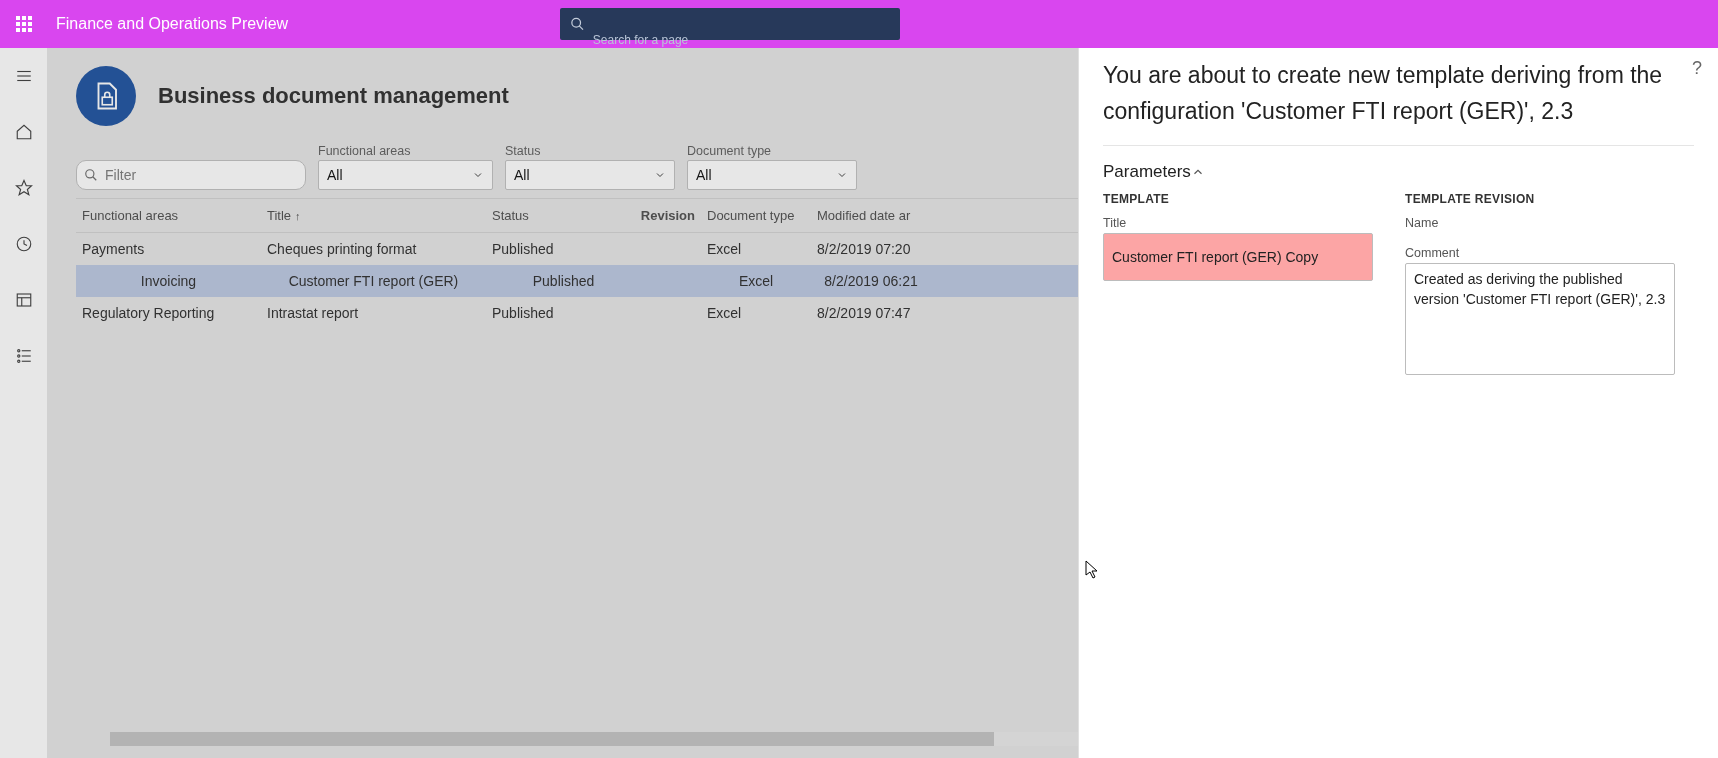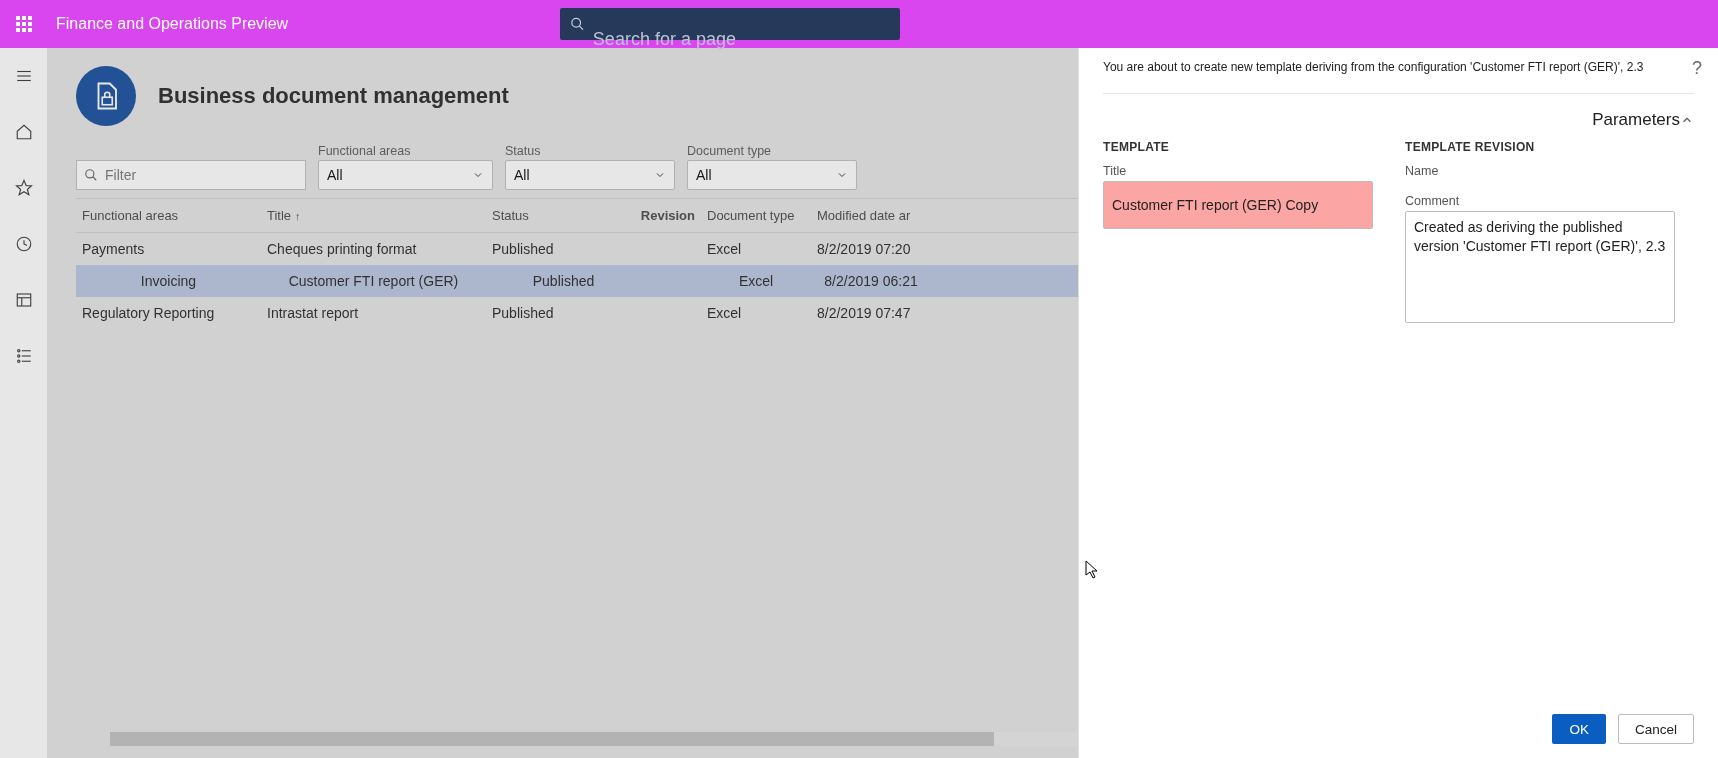--- a/index.html
+++ b/index.html
@@ -7,21 +7,21 @@
   body { display: flex; flex-direction: column; background: #fff; }
 
   
   .topbar { height: 48px; background: #d946ef; display: flex; align-items: center; color: #fff; position: relative; z-index: 5; }
   .waffle { width: 48px; height: 48px; display: flex; align-items: center; justify-content: center; cursor: pointer; }
   .waffle svg { width: 16px; height: 16px; fill: #fff; }
   .app-title { font-size: 16px; color: #fff; padding-left: 8px; }
   .search-wrap { position: absolute; left: 560px; }
   .search-box { width: 340px; height: 32px; background: #27395a; border-radius: 2px; display: flex; align-items: center; padding: 0 10px; }
   .search-box svg { width: 16px; height: 16px; stroke: #c4cddb; fill: none; stroke-width: 2; margin-right: 8px; }
-  .search-box input { background: transparent; border: none; outline: none; color: #dfe6f0; font-size: 18px; width: 100%; margin-top: 31px; }
+  .search-box input { background: transparent; border: none; outline: none; color: #dfe6f0; font-size: 12px; width: 100%; margin-top: 31px; }
   .search-box input::placeholder { color: #b8c4d6; }
 
   
   .main { flex: 1; display: flex; min-height: 0; position: relative; }
 
   
   .rail { width: 48px; background: #fff; border-right: 1px solid #e5e5e5; display: flex; flex-direction: column; align-items: center; padding-top: 12px; gap: 24px; z-index: 3; }
   .rail-btn { width: 36px; height: 32px; display: flex; align-items: center; justify-content: center; cursor: pointer; color: #333; }
   .rail-btn svg { width: 18px; height: 18px; stroke: #333; fill: none; stroke-width: 1.5; }
 
@@ -29,21 +29,21 @@
   .content { flex: 1; background: #e5e5e5; position: relative; padding: 18px 0 0 28px; min-width: 0; }
   .page-header { display: flex; align-items: center; gap: 22px; margin-bottom: 18px; }
   .page-icon { width: 60px; height: 60px; border-radius: 50%; background: #11499c; display: flex; align-items: center; justify-content: center; }
   .page-icon svg { width: 30px; height: 30px; fill: #fff; stroke: #fff; }
   .page-title { font-size: 22px; font-weight: 600; color: #222; }
 
   .grid-wrap { background: transparent; }
   .filters-row { display: flex; gap: 12px; align-items: flex-end; padding: 0 0 4px 0; }
   .filter-input-wrap { position: relative; width: 230px; }
   .filter-input-wrap svg { position: absolute; left: 8px; top: 50%; transform: translateY(-50%); width: 14px; height: 14px; stroke: #666; fill: none; stroke-width: 2; }
-  .filter-input { width: 100%; height: 30px; border: 1px solid #bdbdbd; border-radius: 0; padding: 0 8px 0 28px; font-size: 14px; background: #fff; }
+  .filter-input { width: 100%; height: 30px; border: 1px solid #bdbdbd; border-radius: 10px; padding: 0 8px 0 28px; font-size: 14px; background: #fff; }
   .filter-group { display: flex; flex-direction: column; gap: 2px; }
   .filter-label { font-size: 12.5px; color: #555; }
   .select { width: 175px; height: 30px; border: 1px solid #bdbdbd; border-radius: 2px; background: #fff; font-size: 14px; padding: 0 8px; display: flex; align-items: center; justify-content: space-between; cursor: pointer; }
   .select svg { width: 12px; height: 12px; stroke: #333; fill: none; stroke-width: 2; }
 
   .table { margin-top: 4px; border-top: 1px solid #d0d0d0; }
   .thead, .trow { display: grid; grid-template-columns: 185px 225px 155px 60px 110px 120px; align-items: center; }
   .thead { height: 34px; border-bottom: 1px solid #d0d0d0; font-size: 13px; color: #444; }
   .thead .th { padding: 0 6px; display: flex; align-items: center; gap: 4px; cursor: pointer; }
   .thead .th.right { justify-content: flex-end; font-weight: bold; }
@@ -56,23 +56,23 @@
   .hscroll { position: absolute; left: 62px; right: 0; bottom: 12px; height: 14px; background: #e8e8e8; }
   .hscroll-thumb { position: absolute; left: 0; top: 0; height: 100%; width: 55%; background: #c0c0c0; }
 
   
   .dim { position: absolute; inset: 0; background: rgba(120,120,120,0.18); pointer-events: none; z-index: 4; }
   .dim-area { position: absolute; top: 0; left: 0; right: 810px; bottom: 0; }
 
   
   .panel { position: absolute; top: 0; right: 0; bottom: 0; width: 640px; background: #fff; z-index: 6; padding: 6px 24px 14px 24px; display: flex; flex-direction: column; border-left: 1px solid #e0e0e0; }
   .panel-help { position: absolute; top: 10px; right: 16px; font-size: 18px; color: #666; cursor: pointer; }
-  .panel-title { font-size: 12px; color: #222; line-height: 1.55; padding-right: 30px; padding-top: 4px; }
+  .panel-title { font-size: 23px; color: #222; line-height: 1.55; padding-right: 30px; padding-top: 4px; }
   .panel-sep { border: none; border-top: 1px solid #e5e5e5; margin: 16px 0 0 0; }
-  .section-header { display: flex; justify-content: flex-end; align-items: center; padding: 16px 0 10px 0; cursor: pointer; }
+  .section-header { display: flex; justify-content: flex-start; align-items: center; padding: 16px 0 10px 0; cursor: pointer; }
   .section-header h3 { font-size: 17px; font-weight: 400; color: #222; }
   .section-header svg { width: 14px; height: 14px; stroke: #555; fill: none; stroke-width: 2; }
   .form-cols { display: flex; gap: 32px; }
   .form-col { width: 270px; }
   .col-title { font-size: 12px; font-weight: 600; letter-spacing: .3px; color: #333; margin-bottom: 10px; }
   .field-label { font-size: 12.5px; color: #555; margin-bottom: 3px; display: block; }
   .text-input { width: 100%; height: 48px; border: 1px solid #bcbcbc; border-radius: 2px; padding: 0 8px; font-size: 14px; color: #222; background: #fca5a5; }
   .textarea { width: 100%; height: 112px; border: 1px solid #bcbcbc; border-radius: 2px; padding: 6px 8px; font-size: 14px; color: #222; resize: none; font-family: inherit; line-height: 1.4; }
   .field-block { margin-bottom: 16px; }
   .panel-footer { margin-top: auto; display: flex; justify-content: flex-end; gap: 12px; padding-top: 12px; }
@@ -278,22 +278,18 @@
         <div class="col-title">TEMPLATE REVISION</div>
         <div class="field-block">
           <label class="field-label">Name</label>
         </div>
         <div class="field-block">
           <label class="field-label">Comment</label>
           <textarea class="textarea" id="comment-ta" style="">Created as deriving the published version 'Customer FTI report (GER)', 2.3</textarea>
         </div>
       </div>
     </div>
-    <div class="panel-footer">
-      <button class="btn btn-primary">OK</button>
-      <button class="btn btn-secondary">Cancel</button>
-    </div>
   </div>
 
   <svg class="cursor" style="left:1085px; top:512px;" viewBox="0 0 16 20">
     <path d="M1 1 L1 15 L5 12 L8 18 L10 17 L7 11 L12 11 Z" fill="#fff" stroke="#000" stroke-width="1"></path>
   </svg>
 </div>
 
 </body></html>

